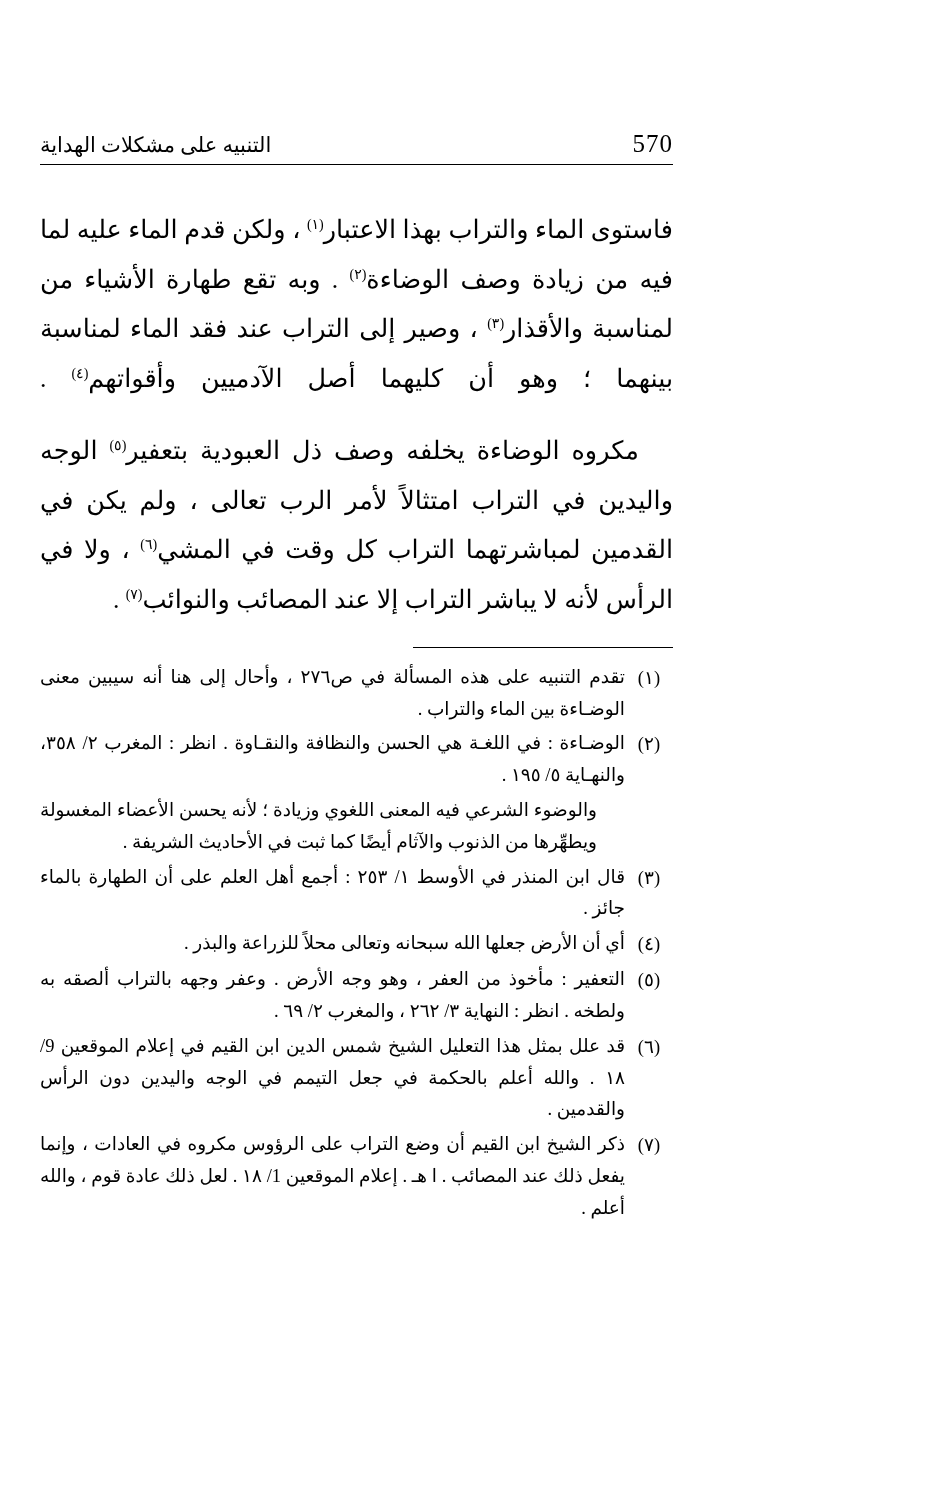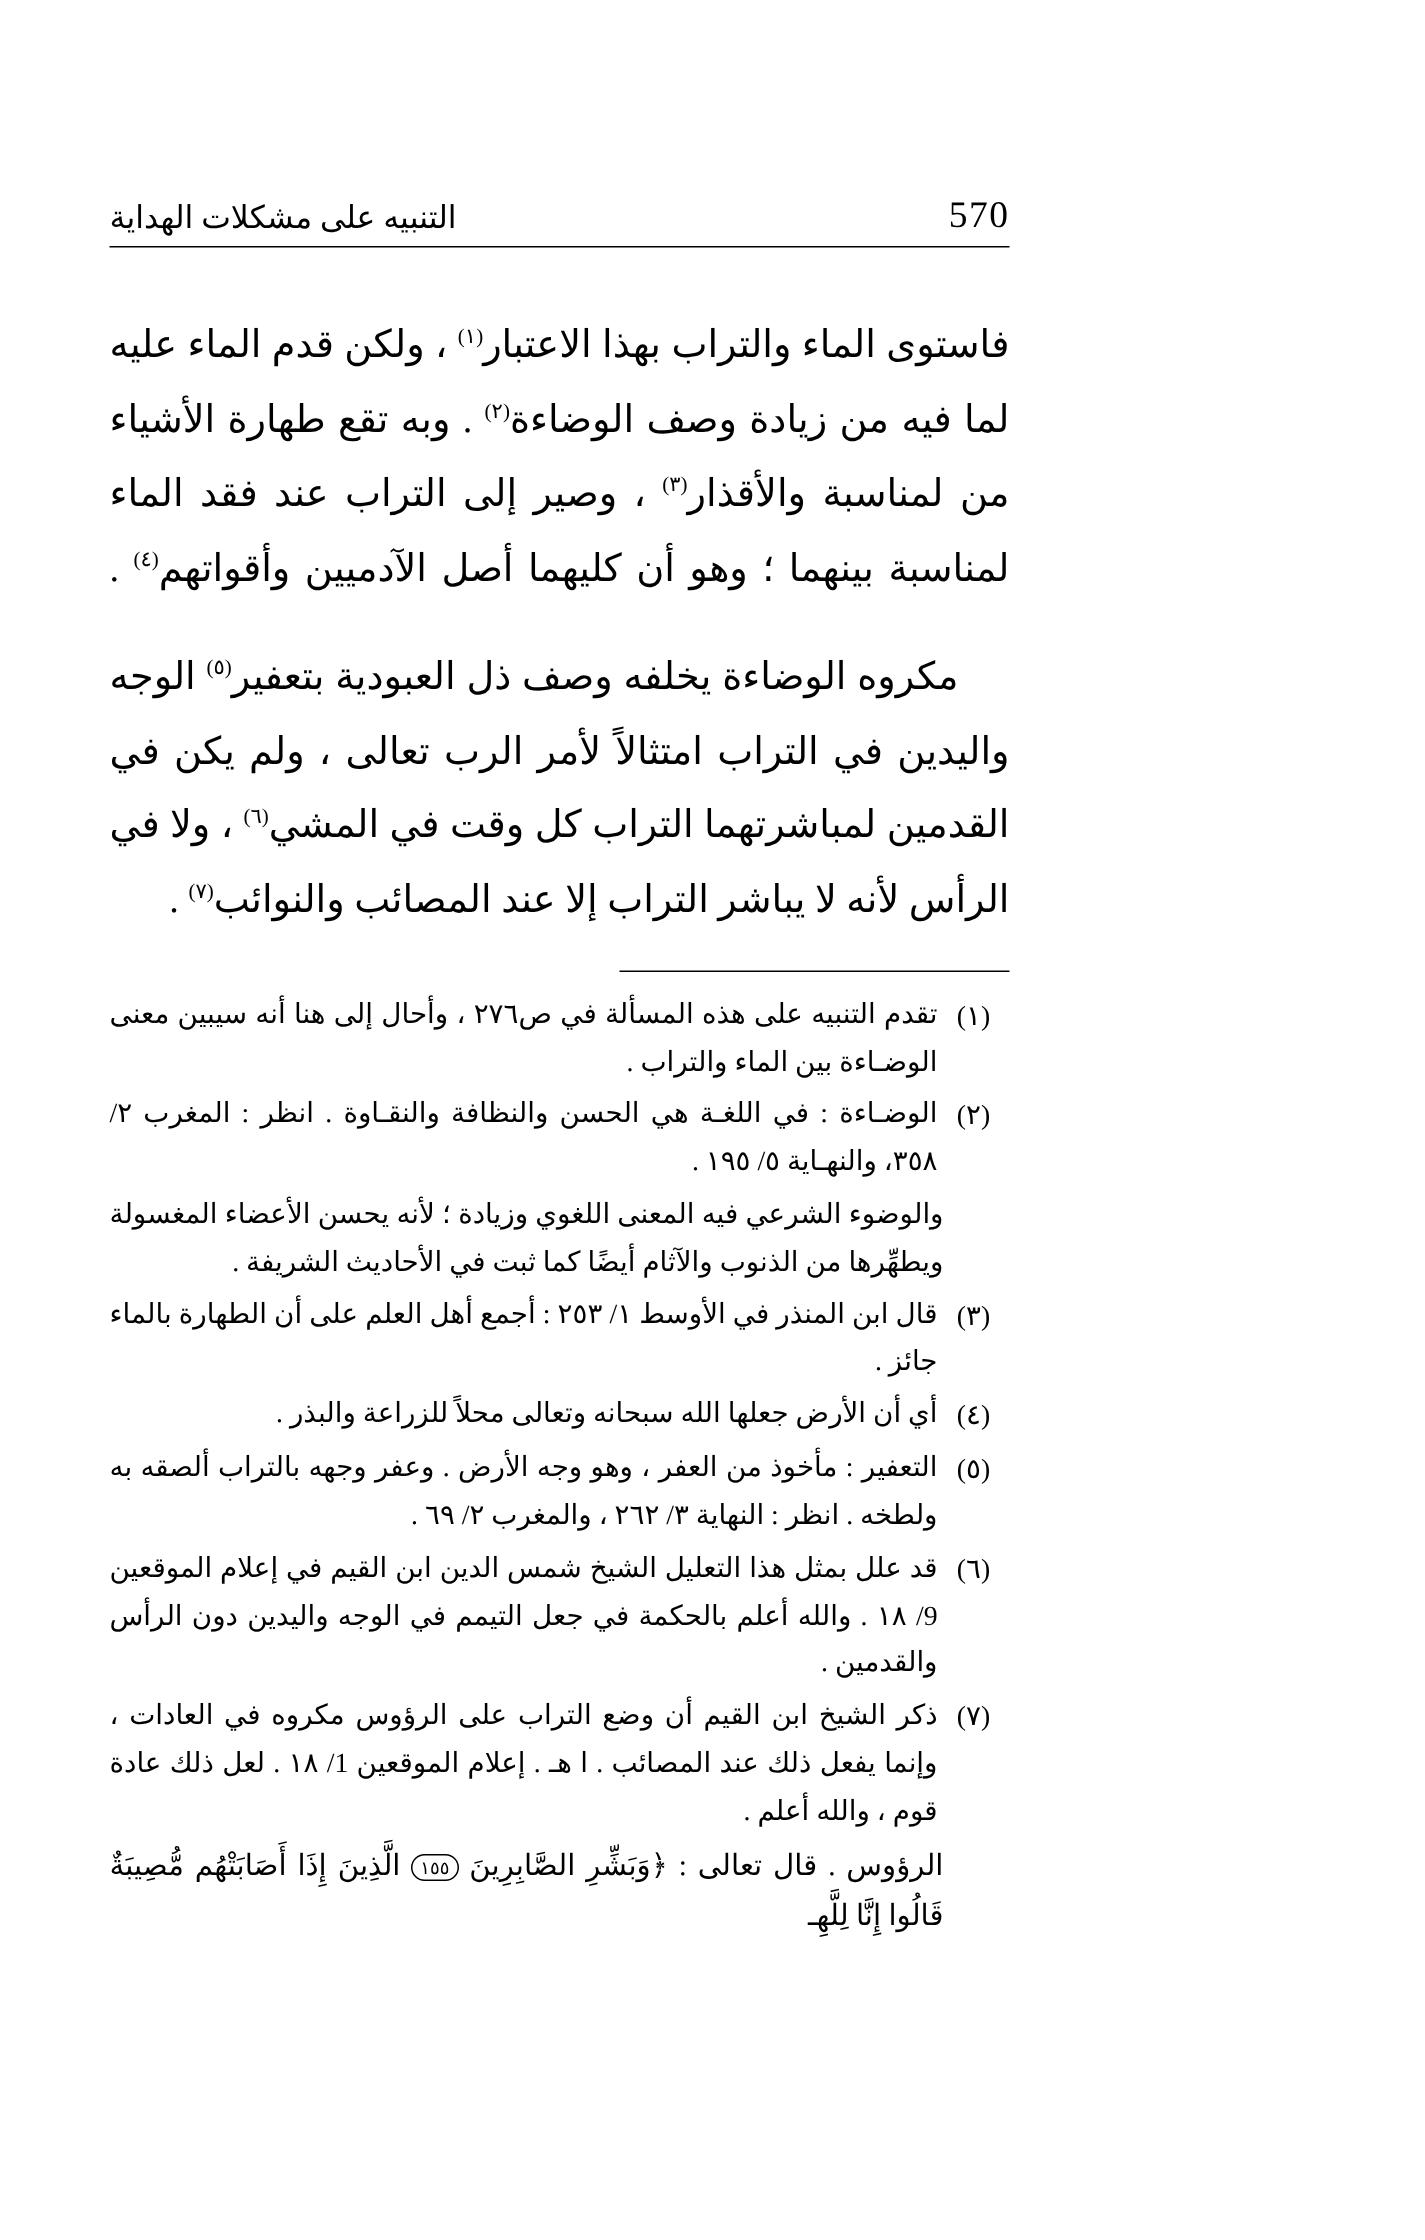--- a/index.html
+++ b/index.html
@@ -14,21 +14,21 @@
     color: #000000;
     position: relative;
     overflow: hidden;
   }
   .page {
     position: absolute;
     left: 0; top: 0;
     width: 768px;
     height: 1493px;
     box-sizing: border-box;
-    padding: 130px 95px 40px 73px;
+    padding: 130px 95px 40px 40px;
   }
 
   
   .header {
     display: flex;
     flex-direction: row-reverse;
     justify-content: space-between;
     align-items: flex-end;
     margin-bottom: 6px;
   }
@@ -98,21 +98,21 @@
     text-align: center;
     font-size: 18.5px;
     padding-top: 1px;
   }
   .fn-text {
     flex: 1 1 auto;
     text-align: justify;
     text-align-last: right;
   }
   .fn-cont {
-    margin-right: 44px;
+    margin-right: 76px;
     text-align: justify;
     text-align-last: right;
     margin-bottom: 3px;
   }
   .quran {
     font-size: 19.5px;
     letter-spacing: 0px;
   }
   .ayah-mark {
     display: inline-block;
@@ -182,20 +182,15 @@
       <div class="fn-num">(٦)</div>
       <div class="fn-text">قد علل بمثل هذا التعليل الشيخ شمس الدين ابن القيم في إعلام الموقعين 9/ ١٨ . والله أعلم بالحكمة في جعل التيمم في الوجه واليدين دون الرأس والقدمين .</div>
     </div>
 
     <div class="fn-item">
       <div class="fn-num">(٧)</div>
       <div class="fn-text">ذكر الشيخ ابن القيم أن وضع التراب على الرؤوس مكروه في العادات ، وإنما يفعل ذلك عند المصائب . ا هـ . إعلام الموقعين 1/ ١٨ . لعل ذلك عادة قوم ، والله أعلم .</div>
     </div>
 
 
-    <div class="fn-cont quran">
-      <span>الرؤوس . قال تعالى : ﴿</span><span>وَبَشِّرِ الصَّابِرِينَ</span>
-      <span class="ayah-mark">١٥٥</span>
-      <span>الَّذِينَ إِذَا أَصَابَتْهُم مُّصِيبَةٌ قَالُوا إِنَّا لِلَّهِ</span><span>ـ</span>
-    </div>
 
   </div>
 </div>
 
 </body></html>

